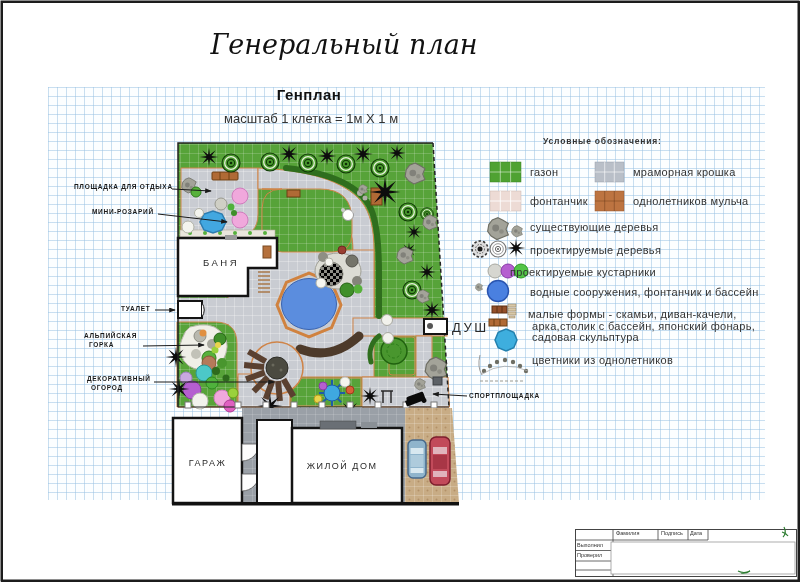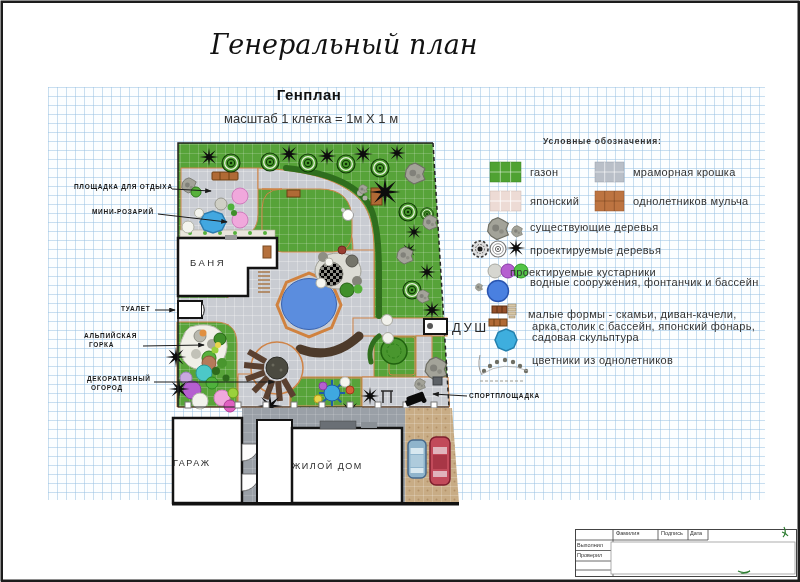--- a/index.html
+++ b/index.html
@@ -14,21 +14,21 @@
       linear-gradient(to bottom, rgba(158,196,228,.55) 1px, transparent 1px);
     background-size:9px 9px;z-index:1;}
   svg.plan{position:absolute;left:0;top:0;z-index:10;}
   .lbl{position:absolute;z-index:20;color:#222;white-space:nowrap;}
   .doc-title{left:0;top:29px;width:688px;text-align:center;
     font-family:"DejaVu Serif",serif;font-style:italic;font-size:27px;color:#111;}
   .genplan{left:234px;top:86px;width:150px;text-align:center;
     font-size:15px;font-weight:bold;letter-spacing:.5px;color:#111;}
   .scalenote{left:224px;top:111px;width:170px;font-size:13px;color:#333;}
   .callout{font-size:6.5px;font-weight:bold;letter-spacing:.7px;color:#1a1a1a;}
-  .bldg{font-size:9px;letter-spacing:2.5px;color:#2a2a2a;text-align:left;}
+  .bldg{font-size:9px;letter-spacing:2.5px;color:#2a2a2a;text-align:center;}
   .leg{font-size:11px;letter-spacing:.3px;color:#333;}
   .legtitle{font-size:8.5px;font-weight:bold;letter-spacing:.8px;color:#333;}
   .tbl{font-size:5.5px;color:#333;}
 </style>
 </head>
 <body>
 
 <div class="page">
   <div class="gridpaper"></div>
 
@@ -459,26 +459,26 @@
   </div>
   <div class="lbl bldg" style="left:190px;top:257px;width:62px;font-size:9.5px">БАНЯ</div>
   <div class="lbl bldg" style="left:452px;top:320px;font-size:13px">ДУШ</div>
   <div class="lbl callout" style="left:469px;top:392px">СПОРТПЛОЩАДКА</div>
   <div class="lbl bldg" style="left:173px;top:458px;width:69px;letter-spacing:1.5px">ГАРАЖ</div>
   <div class="lbl bldg" style="left:292px;top:461px;width:100px;letter-spacing:1.5px">ЖИЛОЙ ДОМ</div>
 
   <div class="lbl legtitle" style="left:543px;top:136px">Условные обозначения:</div>
   <div class="lbl leg" style="left:530px;top:166px">газон</div>
   <div class="lbl leg" style="left:633px;top:166px">мраморная крошка</div>
-  <div class="lbl leg" style="left:530px;top:195px">японский</div>
+  <div class="lbl leg" style="left:530px;top:195px">фонтанчик</div>
   <div class="lbl leg" style="left:633px;top:195px">однолетников мульча</div>
   <div class="lbl leg" style="left:530px;top:221px">существующие деревья</div>
   <div class="lbl leg" style="left:530px;top:244px">проектируемые деревья</div>
   <div class="lbl leg" style="left:510px;top:266px">проектируемые кустарники</div>
-  <div class="lbl leg" style="left:530px;top:276px">водные сооружения, фонтанчик и бассейн</div>
+  <div class="lbl leg" style="left:530px;top:286px">водные сооружения, фонтанчик и бассейн</div>
   <div class="lbl leg" style="left:528px;top:308px">малые формы - скамьи, диван-качели,</div>
   <div class="lbl leg" style="left:532px;top:320px">арка,столик с бассейн, японский фонарь,</div>
   <div class="lbl leg" style="left:532px;top:331px">садовая скульптура</div>
   <div class="lbl leg" style="left:532px;top:354px">цветники из однолетников</div>
 
   <div class="lbl tbl" style="left:616px;top:530px">Фамилия</div>
   <div class="lbl tbl" style="left:661px;top:530px">Подпись</div>
   <div class="lbl tbl" style="left:690px;top:530px">Дата</div>
   <div class="lbl tbl" style="left:577px;top:542px">Выполнил</div>
   <div class="lbl tbl" style="left:577px;top:552px">Проверил</div>

